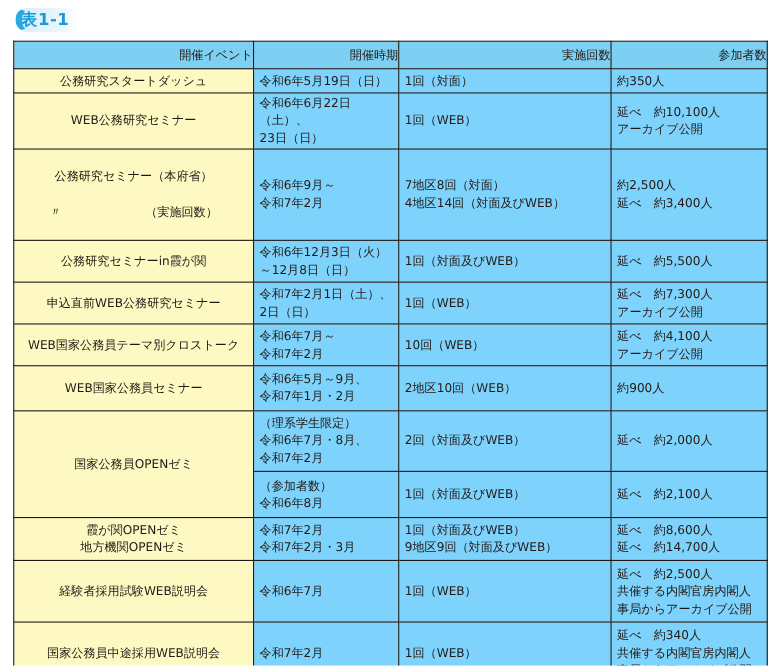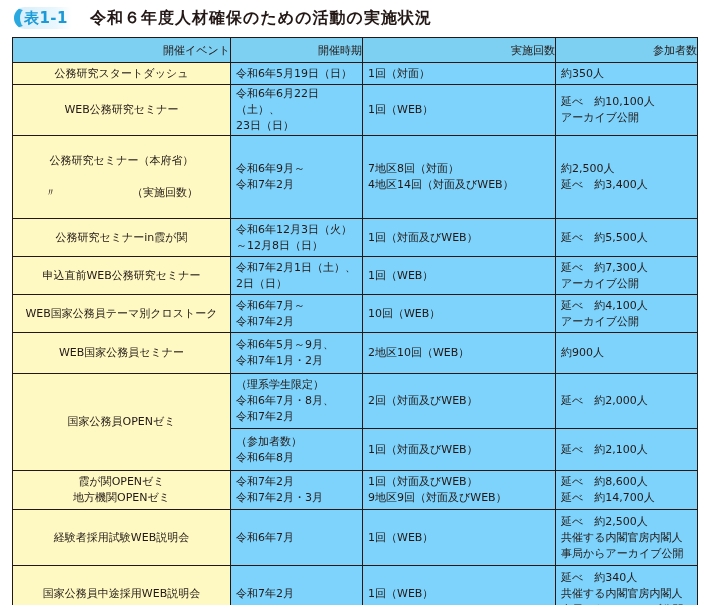--- a/index.html
+++ b/index.html
@@ -1,20 +1,20 @@
 <!DOCTYPE html>
 <html><head>
   <meta charset="utf-8">
   <style>
     * { box-sizing: border-box; margin: 0; padding: 0; }
     html, body { width: 702px; height: 605px; background: #ffffff; overflow: hidden; }
     body { font-family: "DejaVu Sans", "Liberation Sans", sans-serif; color: #231815; position: relative; }
 
     .title-bar { position: absolute; left: 14px; top: 6px; height: 24px; display: flex; align-items: center; }
-    .badge { position: relative; height: 22px; width: 58px; display: flex; align-items: center; justify-content: flex-end; padding-right: 4px;
+    .badge { position: relative; height: 22px; width: 58px; display: flex; align-items: center; justify-content: center; padding-right: 4px;
              background: linear-gradient(90deg, #d6eefb 0%, #e9f6fd 70%, #ffffff 100%); border-radius: 11px 0 0 11px; }
     .badge-swoosh { position: absolute; left: 0; top: 0; width: 16px; height: 22px; border-radius: 11px 0 0 11px;
                     border-left: 6px solid #2aa9e0; border-top: 2px solid transparent; border-bottom: 2px solid transparent; }
     .badge-text { font-size: 15px; font-weight: bold; color: #1a9bd7; letter-spacing: 0.5px; }
     .title-text { margin-left: 18px; font-size: 16px; font-weight: bold; color: #231815; letter-spacing: 1px; }
 
     table { position: absolute; left: 12px; top: 37px; width: 685px; border-collapse: collapse; table-layout: fixed; font-size: 11px; }
     col.c1 { width: 218px; } col.c2 { width: 132px; } col.c3 { width: 193px; } col.c4 { width: 142px; }
     th, td { border: 1px solid #231815; }
     th { background: #7dd0f2; height: 25px; font-weight: normal; text-align: right; font-size: 11px; }
@@ -23,21 +23,20 @@
     td.ev .pair { display: flex; justify-content: space-between; padding: 0 28px; }
   </style>
 </head>
 <body>
 
 <div class="title-bar">
   <div class="badge">
     <span class="badge-swoosh"></span>
     <span class="badge-text">表1-1</span>
   </div>
-  <span class="title-text">令和６年度人材確保のための活動の実施状況</span>
 </div>
 
 <table>
   <colgroup>
       <col class="c1">
       <col class="c2">
       <col class="c3">
       <col class="c4">
     </colgroup>
   <thead>

